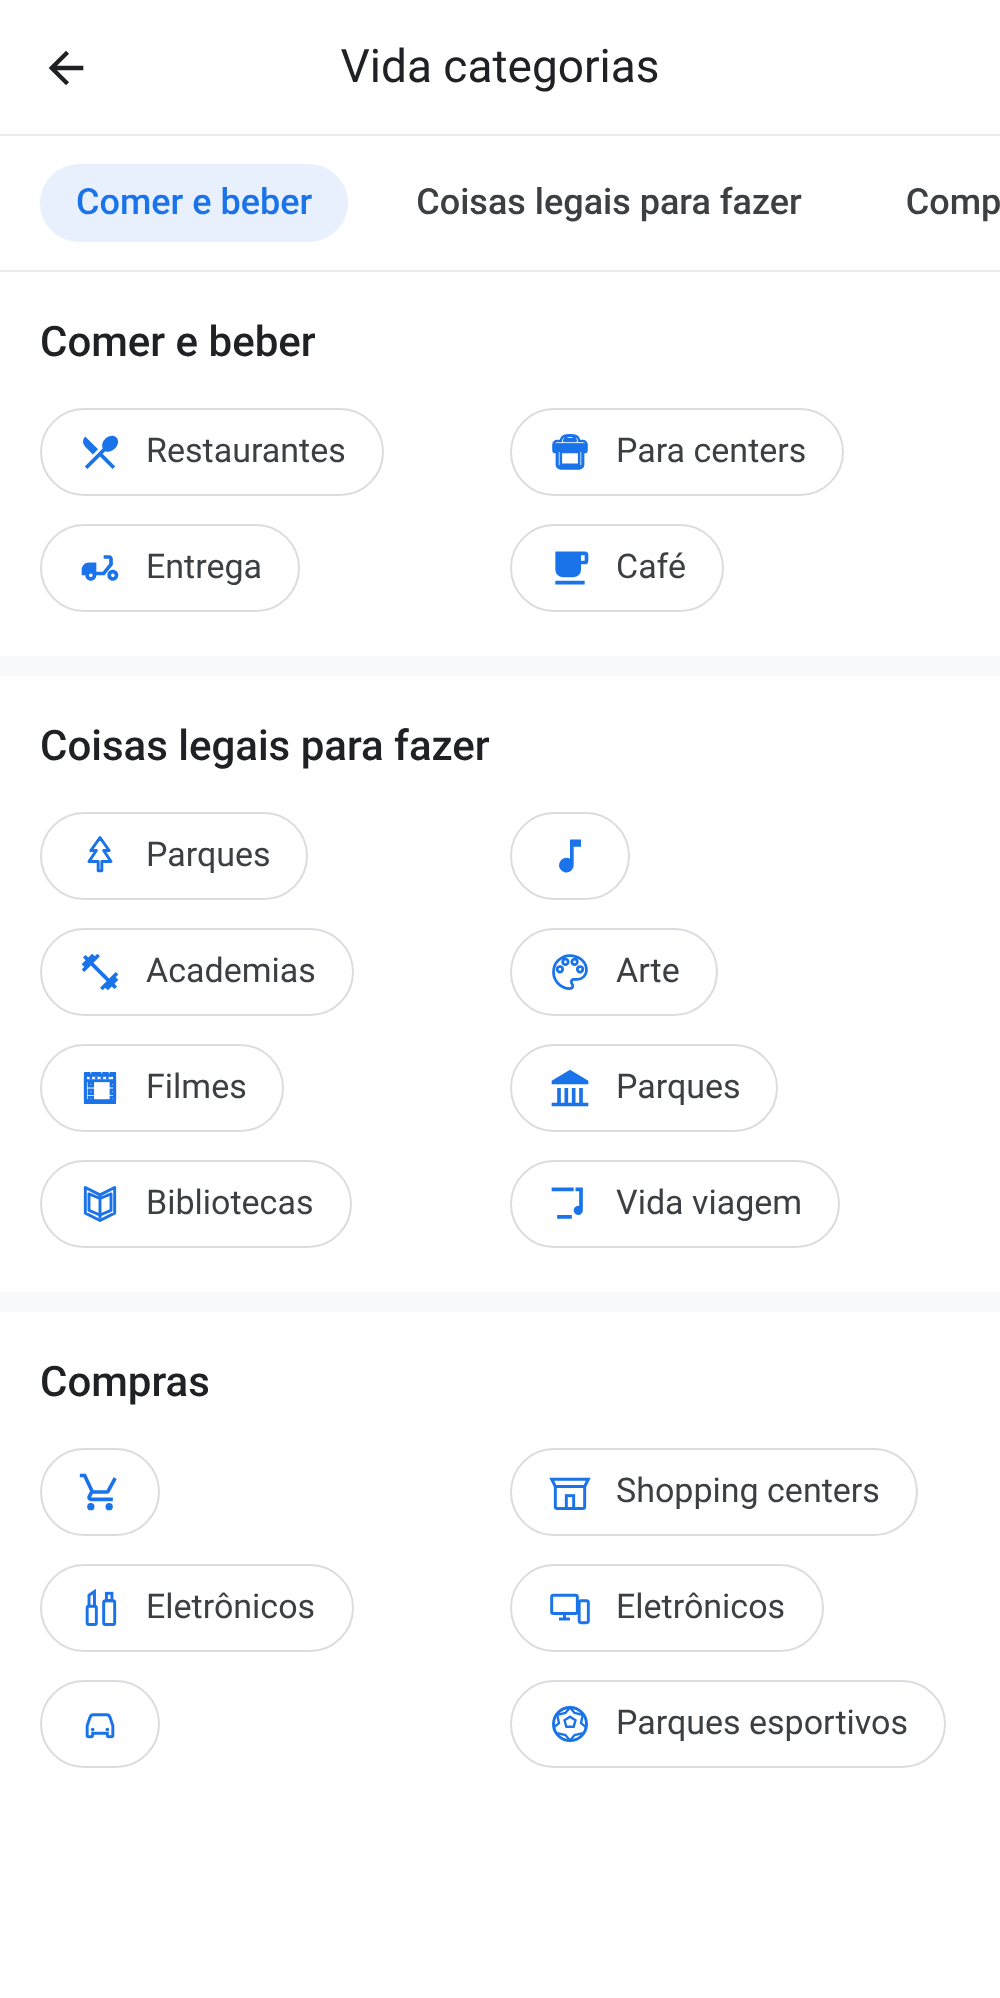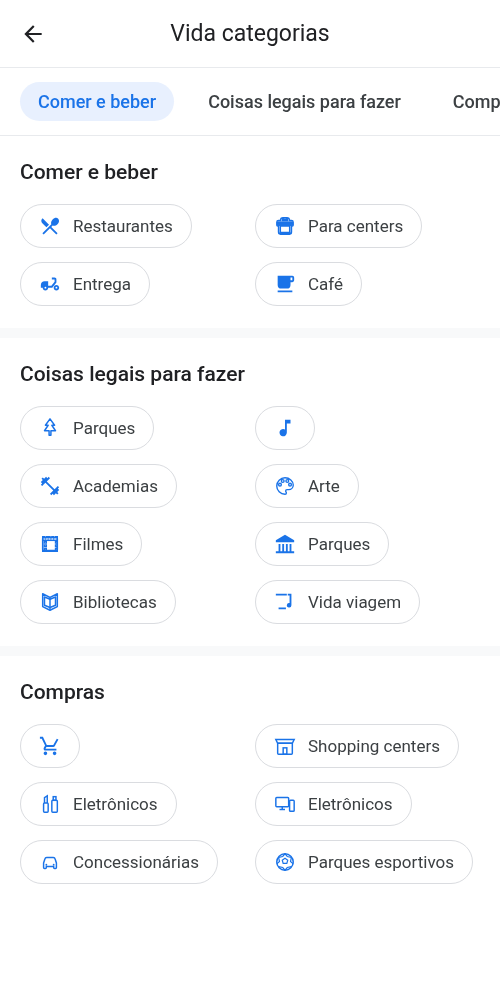--- a/index.html
+++ b/index.html
@@ -268,21 +268,20 @@
         </svg>
       <span>Eletrônicos</span>
     </div>
 
     <div class="chip">
       <svg class="icon-blue" viewBox="0 0 24 24">
           <path d="M5 13l1.5-4.5A2 2 0 018.4 7h7.2a2 2 0 011.9 1.5L19 13v5a1 1 0 01-1 1h-1a1 1 0 01-1-1v-1H8v1a1 1 0 01-1 1H6a1 1 0 01-1-1v-5z" fill="none" stroke="#1a73e8" stroke-width="1.6"></path>
           <circle cx="8" cy="15" r="1" fill="#1a73e8"></circle>
           <circle cx="16" cy="15" r="1" fill="#1a73e8"></circle>
         </svg>
-      <span>Concessionárias</span>
     </div>
 
     <div class="chip">
       <svg class="icon-blue" viewBox="0 0 24 24">
           <circle cx="12" cy="12" r="9" fill="none" stroke="#1a73e8" stroke-width="1.6"></circle>
           <path d="M12 3l2.5 3 4.5 1-1 4.5 3 2.5M12 3l-2.5 3-4.5 1 1 4.5-3 2.5M12 21l2.5-3 4.5-1M12 21l-2.5-3-4.5-1" fill="none" stroke="#1a73e8" stroke-width="1.3"></path>
           <path d="M12 8l3 2-1 3.5h-4L9 10z" fill="none" stroke="#1a73e8" stroke-width="1.3"></path>
         </svg>
       <span>Parques esportivos</span>
     </div>

